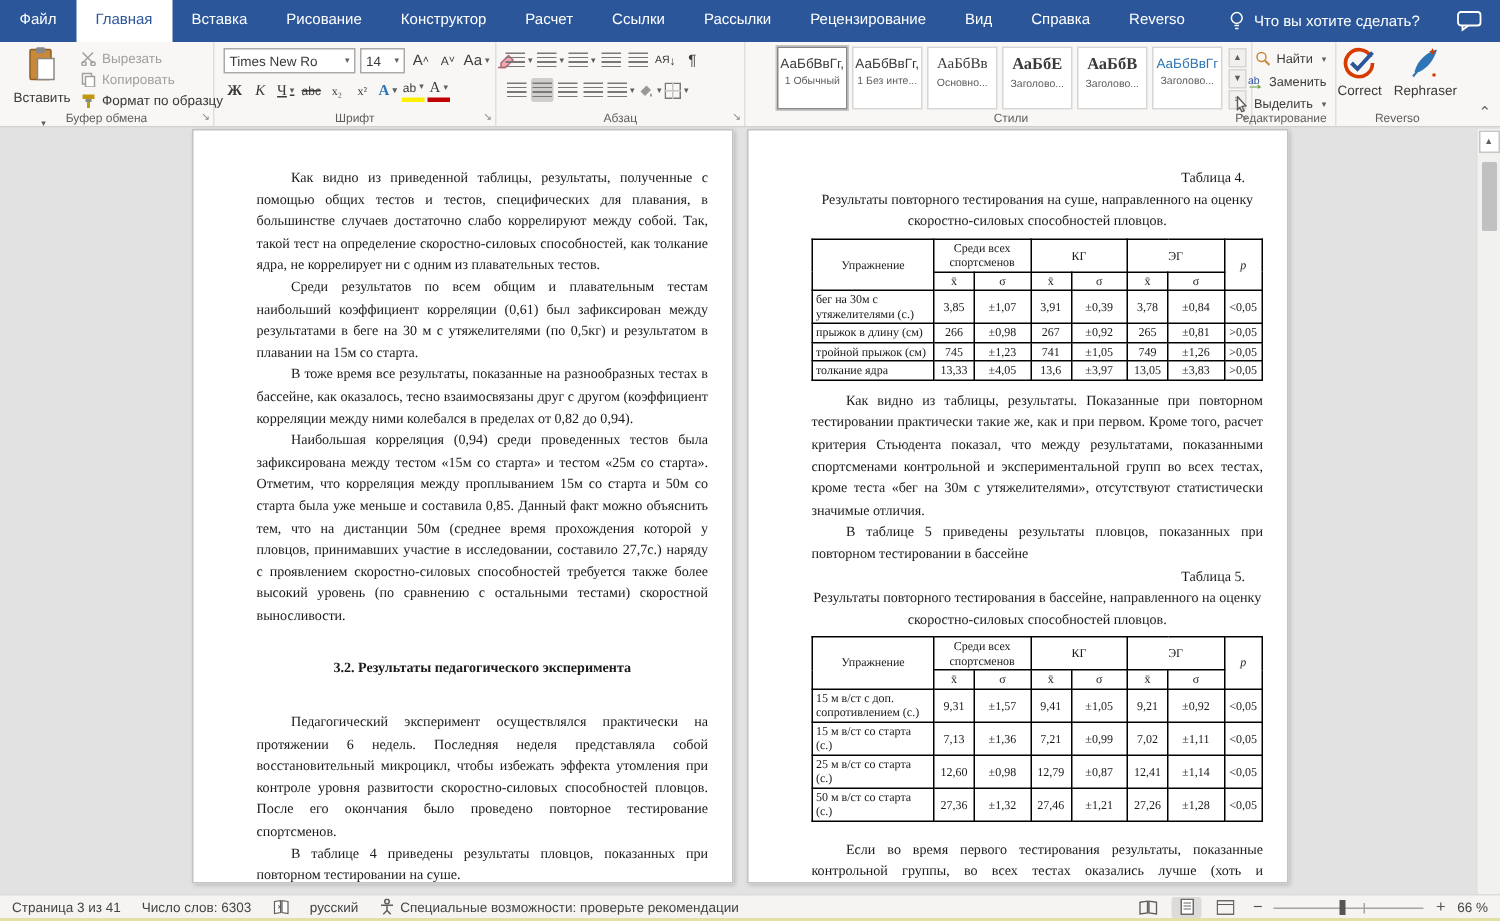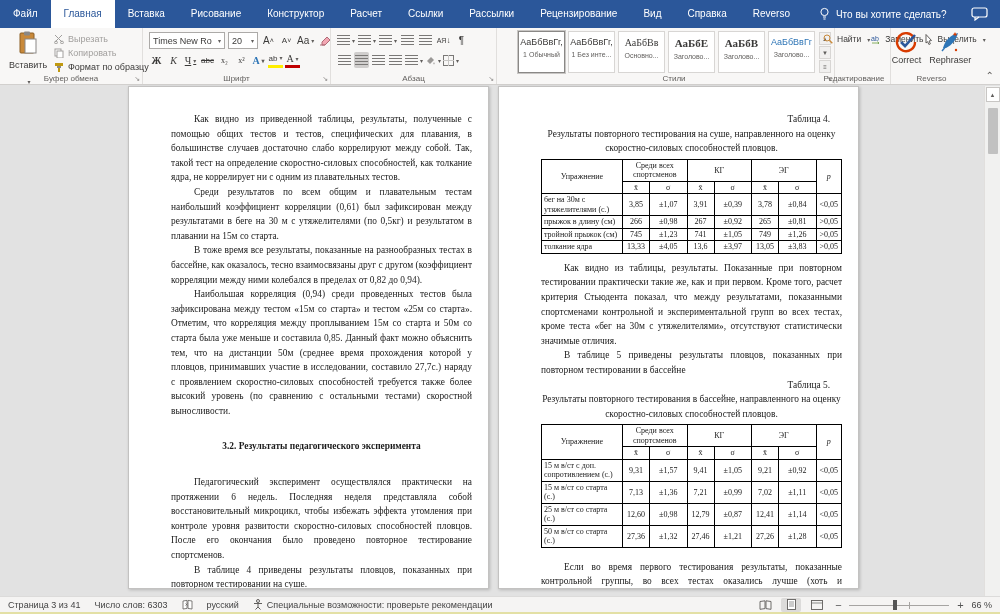--- a/index.html
+++ b/index.html
@@ -30,21 +30,21 @@
   .paste-btn .cap { display:block; margin-top:1px; }
   .small-col { position:absolute; left:54px; top:4px; }
   .sbtn { display:flex; align-items:center; gap:4px; font-size:9px; height:14px; white-space:nowrap; }
   .sbtn.disabled { color:#a19f9d; }
   .dd::after { content:"▾"; font-size:6px; color:#605e5c; margin-left:2px; }
 
   .row1 { position:absolute; top:4px; left:6px; display:flex; align-items:center; gap:3px; }
   .row2 { position:absolute; top:24px; left:6px; display:flex; align-items:center; gap:2px; }
   .combo { background:#fff; border:1px solid #acaaa8; height:17px; font-size:9px; padding:0 3px; display:flex; align-items:center; white-space:nowrap; overflow:hidden; }
   .combo::after { content:"▾"; font-size:6px; margin-left:auto; padding-left:3px; color:#605e5c; }
-  .fname { width:76px; }
+  .fname { width:88px; }
   .fsize { width:30px; }
   .fbtn { min-width:15px; height:16px; display:flex; align-items:center; justify-content:center; font-size:10px; }
   .fbtn.active { background:#d0cecd; border-radius:2px; }
   .bld { font-weight:bold; font-family:"Liberation Serif",serif; }
   .itl { font-style:italic; font-family:"Liberation Serif",serif; }
   .und { text-decoration:underline; font-family:"Liberation Serif",serif; }
   .stk { text-decoration:line-through; font-size:8px; }
   .subsup { font-size:8px; font-family:"Liberation Serif",serif; }
   .efx { color:#2e75b6; font-family:"Liberation Serif",serif; font-weight:bold; }
   .hl  { font-size:8px; border-bottom:3px solid #ffef00; line-height:9px; }
@@ -59,21 +59,21 @@
   .stybox { width:47px; height:42px; background:#fff; border:1px solid #d8d6d4; text-align:center; padding-top:5px; overflow:hidden; }
   .stybox.selected { border:1px solid #8a8886; box-shadow:0 0 0 1px #c8c6c4; }
   .sty-sample { display:block; font-size:9px; white-space:nowrap; }
   .sty-name { display:block; font-size:7px; color:#605e5c; margin-top:4px; white-space:nowrap; }
   .s3 .sty-sample { font-family:"Liberation Serif",serif; font-size:10px; }
   .s4 .sty-sample,.s5 .sty-sample { font-family:"Liberation Serif",serif; font-weight:bold; font-size:11px; }
   .s6 .sty-sample { color:#2e75b6; }
   .gal-scroll { position:absolute; right:3px; top:4px; width:12px; display:flex; flex-direction:column; gap:1px; }
   .gal-scroll span { height:13px; background:#f1f0ef; border:1px solid #d8d6d4; font-size:6px; color:#605e5c; display:flex; align-items:center; justify-content:center; }
 
-  .edit-col { position:absolute; left:5px; top:4px; display:flex; flex-direction:row; gap:1px; }
+  .edit-col { position:absolute; left:5px; top:4px; display:flex; flex-direction:column; gap:1px;align-items:flex-end; }
   .edit-col .sbtn { height:14px; font-size:8.5px; }
 
   .rev-btns { position:absolute; left:0; top:2px; width:100%; display:flex; justify-content:center; gap:8px; }
   .rev-btn { text-align:center; font-size:9px; color:#3b3a39; }
   .rev-btn svg { display:block; margin:1px auto 2px; }
 
   
   .docarea { position:absolute; top:86px; left:0; width:1000px; height:510px; background:#e2e2e2; }
   .page { position:absolute; top:0; width:361px; height:503px; background:#fff; border:1px solid #c3c2c1; box-shadow:1px 1px 3px rgba(0,0,0,.2); overflow:hidden; font-family:"Liberation Serif","DejaVu Serif",serif; font-size:9.4px; color:#1a1a1a; }
   .page-inner { padding:25px 16px 0 42px; }
@@ -183,21 +183,21 @@
       <div class="grp-label">Буфер обмена</div>
       <span class="launcher">↘</span>
     </div>
 
     <div class="grp g-font">
       <div class="row1">
         <div class="combo fname">
             <span>Times New Ro</span>
           </div>
         <div class="combo fsize">
-            <span>20</span>
+            <span>14</span>
           </div>
         <span class="fbtn grow">А</span>
         <span class="fbtn shrink">А</span>
         <span class="fbtn dd">Аа</span>
         <span class="fbtn">
           <svg width="12" height="11" viewBox="0 0 12 11">
               <path d="M3,7 L8,2 L11,5 L6,10 L3,10 Z" fill="#f2a7b3" stroke="#b06a76"></path>
               <path d="M1,10 L6,10" stroke="#b06a76"></path>
             </svg>
         </span>

